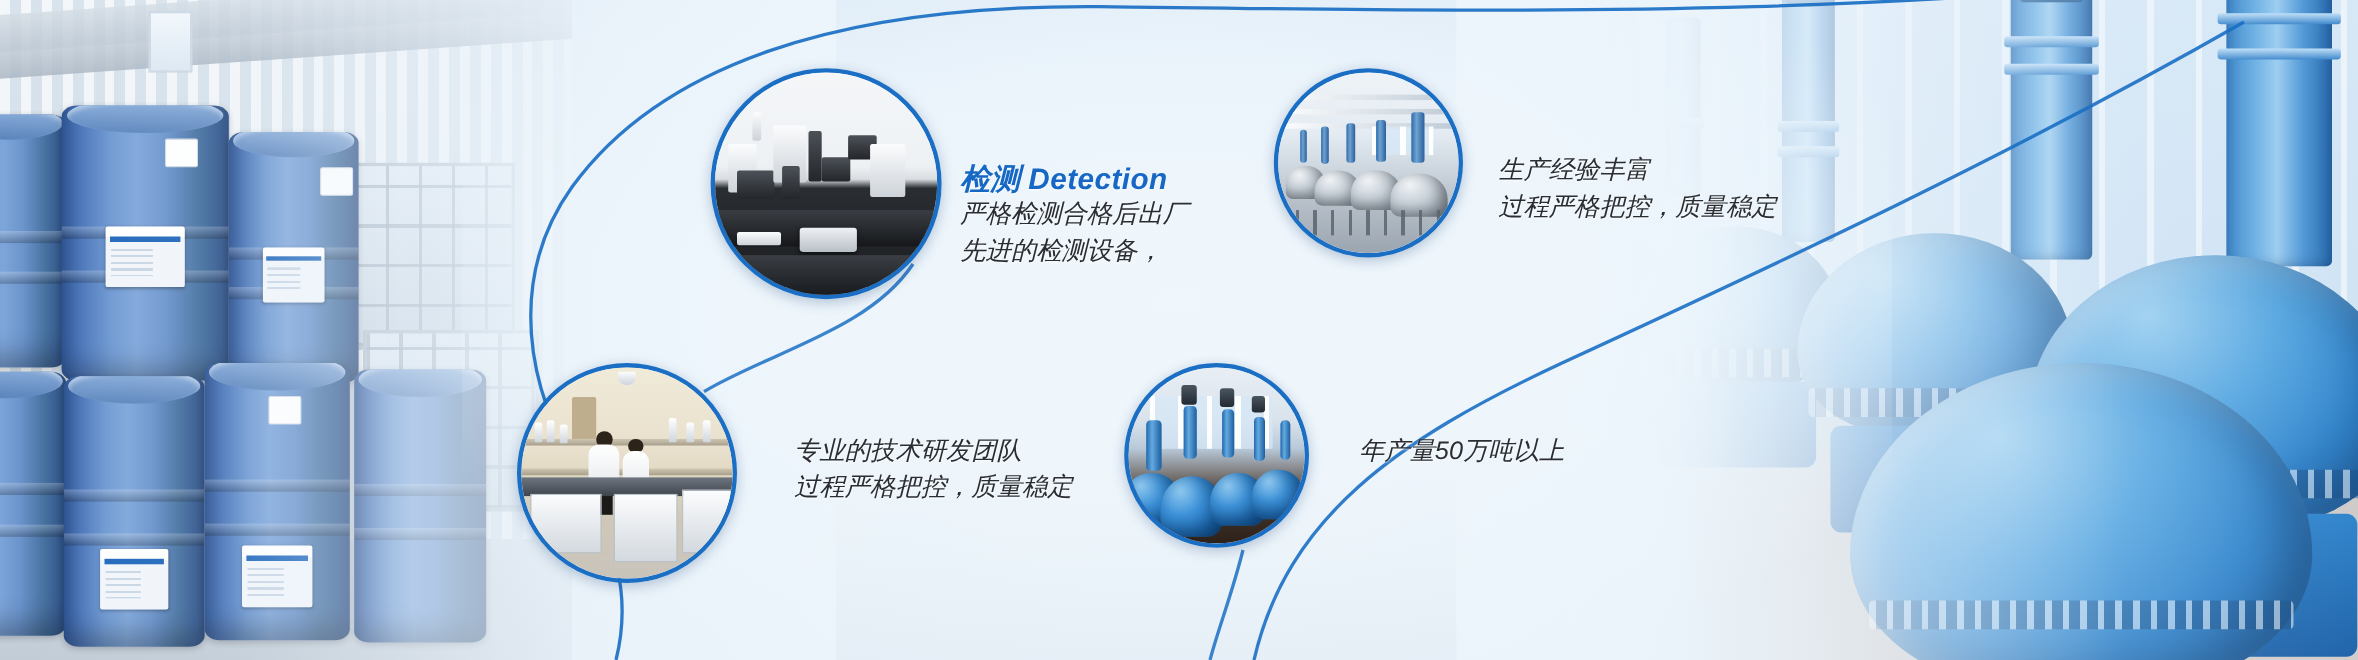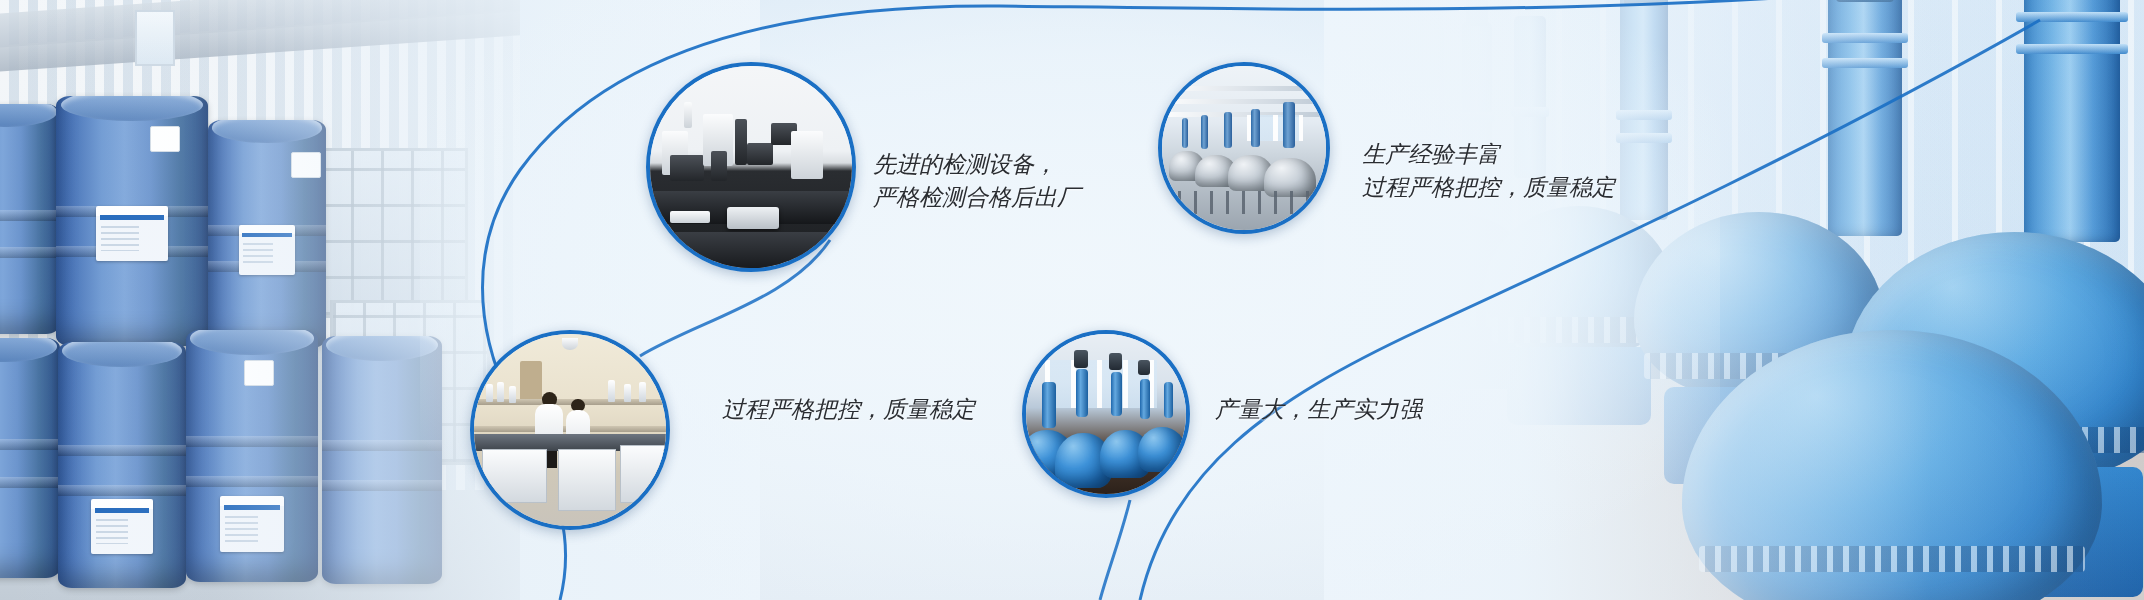--- a/index.html
+++ b/index.html
@@ -536,30 +536,34 @@
       <div class="bcol" style="left:71%;top:28%;width:10px;height:40px;"></div>
       <div class="bcol" style="left:86%;top:30%;width:9px;height:36px;"></div>
       <div class="bvessel" style="left:-4%;top:60%;width:34%;height:30%;"></div>
       <div class="bvessel" style="left:18%;top:62%;width:36%;height:34%;"></div>
       <div class="bvessel" style="left:46%;top:60%;width:32%;height:30%;"></div>
       <div class="bvessel" style="left:70%;top:58%;width:30%;height:28%;"></div>
     </div>
   </div>
 
   <div class="txt" style="left:873px;top:148px;">
+    <h3>
+      <span>检测</span><span class="en">Detection</span>
+    </h3>
+    <p>严格检测合格后出厂</p>
     <p>先进的检测设备，</p>
-    <p>严格检测合格后出厂</p>
   </div>
 
   <div class="txt" style="left:1362px;top:138px;">
     <p>生产经验丰富</p>
     <p>过程严格把控，质量稳定</p>
   </div>
 
   <div class="txt" style="left:722px;top:393px;">
+    <p>专业的技术研发团队</p>
     <p>过程严格把控，质量稳定</p>
   </div>
 
   <div class="txt right-align" style="left:1190px;top:393px;width:232px;">
-    <p>产量大，生产实力强</p>
+    <p>年产量50万吨以上</p>
   </div>
 
 </div>
 
 </body></html>

